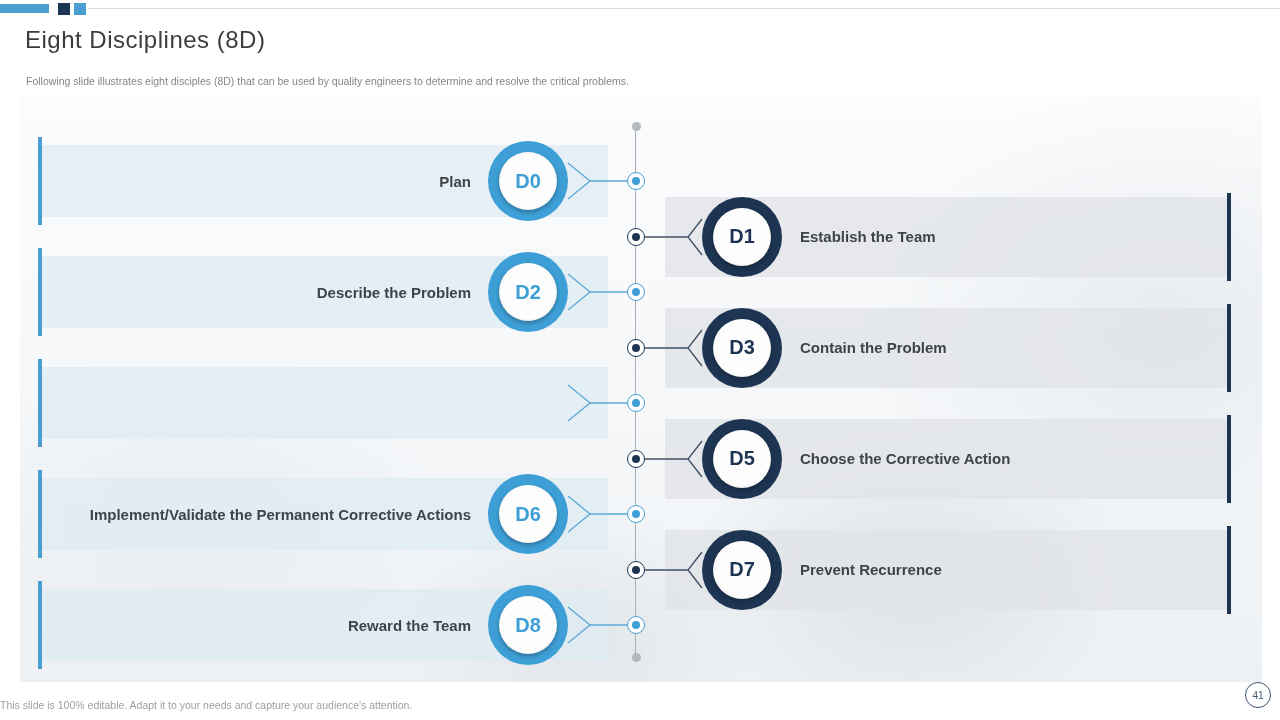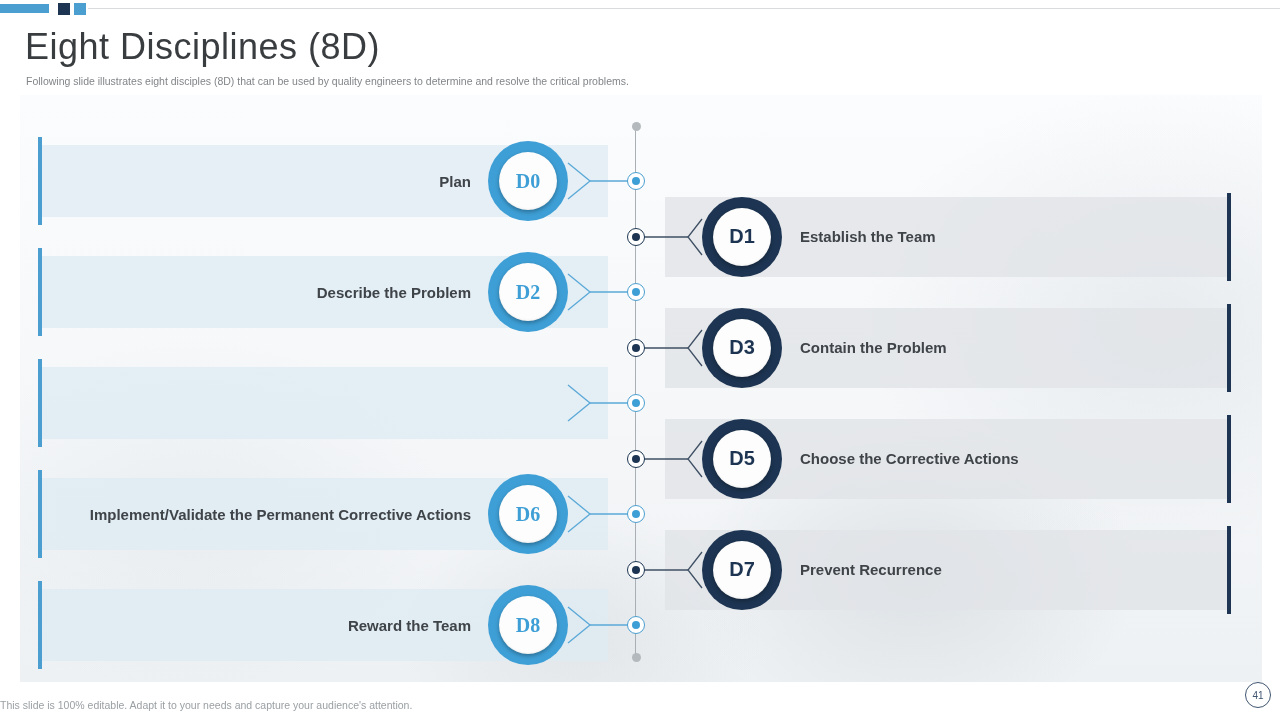--- a/index.html
+++ b/index.html
@@ -13,21 +13,21 @@
 
   
   .deco-bar   { position: absolute; left: 0;  top: 4px; width: 49px; height: 9px; background: #4a9fd0; }
   .deco-sq1   { position: absolute; left: 58px; top: 3px; width: 12px; height: 12px; background: #1d3552; }
   .deco-sq2   { position: absolute; left: 74px; top: 3px; width: 12px; height: 12px; background: #4a9fd0; }
   .deco-line  { position: absolute; left: 88px; top: 8px; right: 0; height: 1px; background: #d9dcde; }
 
   
   .title {
     position: absolute; left: 25px; top: 26px;
-    font-size: 36px; font-weight: 400; letter-spacing: 0.5px;
+    font-size: 24px; font-weight: 400; letter-spacing: 0.5px;
     color: #3a3d40;
   }
   .subtitle {
     position: absolute; left: 26px; top: 75px;
     font-size: 10.5px; color: #828588;
   }
 
   
   .content {
     position: absolute; left: 20px; top: 95px; width: 1242px; height: 587px;
@@ -69,21 +69,21 @@
     display: flex; align-items: center; justify-content: center;
   }
   .bigcircle.blue { left: 468px; background: #3e9fd6; }
   .bigcircle.navy { left: 682px; background: #1d3552; }
   .bigcircle .inner {
     width: 58px; height: 58px; border-radius: 50%; background: #fdfdfd;
     display: flex; align-items: center; justify-content: center;
     box-shadow: 0 2px 4px rgba(0,0,0,0.3), inset 0 -1px 2px rgba(0,0,0,0.06);
   }
   .dnum { font-size: 20px; font-weight: bold; }
-  .blue .dnum { color: #3e9fd6; font-family: Liberation Serif, serif; }
+  .blue .dnum { color: #3e9fd6; }
   .navy .dnum { color: #1d3552; }
 
   .conn { position: absolute; top: 0; width: 80px; height: 80px; }
   .conn-left  { left: 544px; }
   .conn-right { left: 624px; }
   .conn path, .conn line { fill: none; stroke-width: 1.3px; }
   .conn.c-blue path, .conn.c-blue line { stroke: #5aa9d8; }
   .conn.c-navy path, .conn.c-navy line { stroke: #3e4f63; }
 
   .node {
@@ -202,21 +202,21 @@
             <path d="M4 22 L26 40 L4 58"></path>
             <line x1="26" x2="64" y1="40" y2="40"></line>
           </svg>
           <div class="node n-blue">
             <i></i>
           </div>
         </div>
         <div class="row" style="top: 323.5px;">
           <div class="band band-right"></div>
           <div class="accent accent-right"></div>
-          <div class="label label-right">Choose the Corrective Actions</div>
+          <div class="label label-right">Choose the Corrective Action</div>
           <svg class="conn conn-right c-navy" width="80" height="80">
             <path d="M58 22 L44 40 L58 58"></path>
             <line x1="0" x2="44" y1="40" y2="40"></line>
           </svg>
           <div class="bigcircle navy">
             <div class="inner">
               <span class="dnum">D5</span>
             </div>
           </div>
           <div class="node n-navy">

